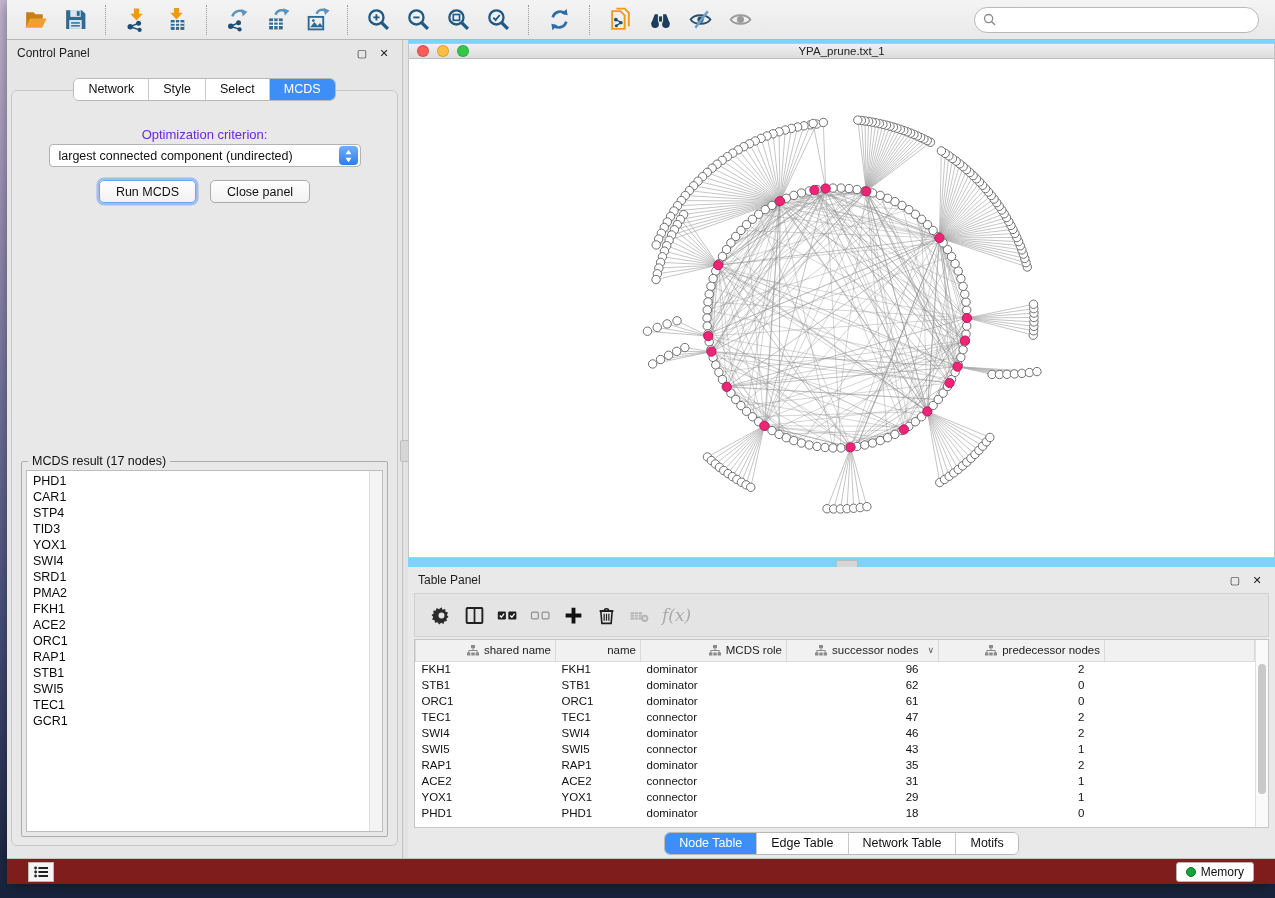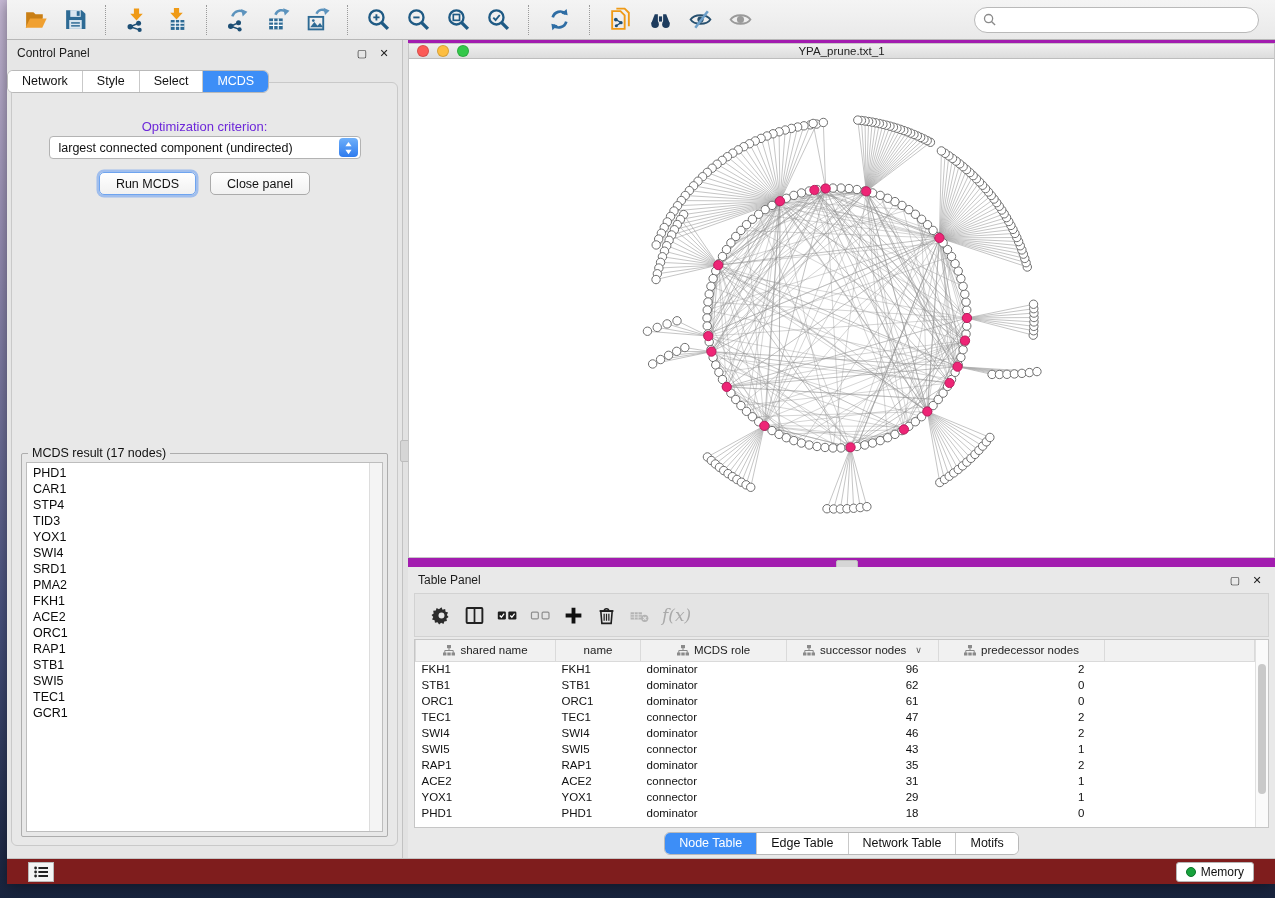--- a/index.html
+++ b/index.html
@@ -14,21 +14,21 @@
   .tb-spacer{flex:1}
   .searchbox{width:285px;height:26px;background:#fff;border:1px solid #b9b9b9;border-radius:13px;display:flex;align-items:center;padding:0 8px;margin-right:6px}
   .searchbox input{border:none;outline:none;flex:1;font-size:12px;background:transparent;margin-left:5px}
   
   .main{flex:1;display:flex;min-height:0}
   
   .cp{width:396px;flex:0 0 396px;background:#e6e6e6;display:flex;flex-direction:column;border-right:1px solid #c2c2c2}
   .panel-header{height:26px;display:flex;align-items:center;padding:0 10px;font-size:12px;color:#1c1c1c}
   .panel-header .ph-title{flex:1}
   .ph-btn{width:16px;height:16px;display:flex;align-items:center;justify-content:center;font-size:11px;color:#222;cursor:pointer;margin-left:6px}
-  .cp-tabs-row{display:flex;margin-top:4px;position:relative;z-index:2}
+  .cp-tabs-row{display:flex;justify-content:center;margin-top:12px;position:relative;z-index:2}
   .seg{display:flex;border:1px solid #b9b9b9;border-radius:6px;overflow:hidden;background:#fff}
   .seg .seg-item{padding:3px 14px;font-size:12.5px;color:#111;background:#fff;border-left:1px solid #c9c9c9;cursor:pointer;line-height:15px}
   .seg .seg-item:first-child{border-left:none}
   .seg .seg-item.active{background:#3d8ef7;color:#fff}
   .cp-box{position:relative;flex:1;margin:-11px 4px 12px 4px;border:1px solid #c9c9c9;border-radius:6px;background:#e8e8e8;padding-top:24px}
   .opt-label{text-align:center;font-size:13px;color:#6d28d9;margin-top:12px}
   .dropdown{width:312px;height:23px;margin:2px auto 0;background:#fff;border:1px solid #b3b3b3;border-radius:4px;display:flex;align-items:center;cursor:pointer}
   .dropdown .dd-text{flex:1;font-size:12.5px;color:#111;padding-left:9px;white-space:nowrap}
   .dd-stepper{width:19px;height:19px;margin-right:2px;border-radius:4px;background:linear-gradient(#6fb0fa,#2e7bee);display:flex;flex-direction:column;align-items:center;justify-content:center;color:#fff}
   .dd-stepper svg{width:9px;height:14px}
@@ -37,40 +37,40 @@
   .pbtn.focused{border-color:#6ea4ef;box-shadow:0 0 0 2.5px rgba(100,155,240,.55)}
   .mcds-fieldset{position:absolute;left:9px;right:9px;top:370px;bottom:8px;border:1px solid #adadad;border-radius:2px;background:#e8e8e8}
   .mcds-legend{position:absolute;top:-8px;left:6px;background:#e8e8e8;padding:0 4px;font-size:12.5px;color:#111}
   .mcds-list{position:absolute;left:4px;right:4px;top:8px;bottom:4px;background:#fff;border:1px solid #bdbdbd;overflow:hidden;display:flex}
   .mcds-items{flex:1;padding:2px 0 0 6px;font-size:12.5px;color:#0a0a0a;line-height:16px}
   .mcds-scroll{width:13px;background:#f4f4f4;border-left:1px solid #ddd}
   
   .vsplit{width:5px;flex:0 0 5px;background:#e2e2e2;position:relative;cursor:col-resize}
   .vsplit .grip{position:absolute;top:400px;left:-3px;width:11px;height:22px;background:#d6d6d6;border:1px solid #bdbdbd;border-radius:2px}
   
-  .right{flex:1;position:relative;background:#a21caf;min-width:0}
+  .right{flex:1;position:relative;background:#7dd3fc;min-width:0}
   .net-window{position:absolute;left:0;right:0;top:3px;height:515px;display:flex;flex-direction:column;border:1px solid #c6c6c6}
   .net-titlebar{height:19px;background:linear-gradient(#f0f0f0,#dcdcdc);border-bottom:1px solid #bdbdbd;display:flex;align-items:center;position:relative}
   .tl{width:12px;height:12px;border-radius:50%;margin-left:8px;border:1px solid rgba(0,0,0,.15);cursor:pointer}
   .net-title{position:absolute;left:0;right:0;text-align:center;font-size:11.5px;color:#222}
   .net-canvas{flex:1;background:#fff;position:relative}
   .hsplit{position:absolute;left:0;right:0;top:518px;height:9px;cursor:row-resize}
   .hsplit .grip{position:absolute;left:428px;top:2px;width:22px;height:10px;background:#d6d6d6;border:1px solid #bdbdbd;border-radius:2px}
   
   .table-panel{position:absolute;left:0;right:0;top:527px;bottom:0;background:#e9e9e9;display:flex;flex-direction:column}
   .tp-toolbar{height:44px;margin:0 6px;background:#e4e4e4;border:1px solid #d2d2d2;display:flex;align-items:center;gap:12px;padding:0 16px}
   .tp-ic{display:flex;align-items:center;cursor:pointer}
   .tp-ic svg{width:21px;height:21px}
   .fx{font-family:"DejaVu Serif",serif;font-style:italic;font-size:17px;color:#a9a9a9}
   .tbl-wrap{flex:1;margin:2px 6px 0 6px;background:#fff;border:1px solid #c6c6c6;position:relative;overflow:hidden;display:flex}
   table.nt{border-collapse:collapse;table-layout:fixed;width:100%;font-size:11.5px;color:#111}
   table.nt th{height:21px;background:#f1f1f1;border:1px solid #dadada;border-top:none;font-weight:normal;color:#222;position:relative;padding:0 4px;white-space:nowrap}
   table.nt td{height:16px;padding:0 6px;white-space:nowrap;overflow:hidden}
   table.nt td.num{text-align:right;padding-right:20px}
-  .th-flex{display:flex;align-items:center;justify-content:center;gap:5px}
+  .th-flex{display:flex;align-items:center;justify-content:flex-end;gap:5px}
   .th-icon{flex:0 0 auto;display:flex}
   .sort-chev{font-size:9px;color:#555;margin-left:4px}
   .nt-scroll{width:13px;flex:0 0 13px;background:#fafafa;border-left:1px solid #e0e0e0;position:relative}
   .nt-thumb{position:absolute;left:2px;right:2px;top:24px;height:130px;background:#c9c9c9;border-radius:6px}
   .tbl-body{flex:1;min-width:0}
   .bottom-tabs{height:30px;display:flex;justify-content:center;align-items:center}
   
   .statusbar{height:26px;flex:0 0 26px;background:#7f1d1d;border-top:1px solid #c4c4c4;display:flex;align-items:center;padding:0 21px}
   .sb-btn{width:26px;height:20px;background:#f4f4f4;border:1px solid #b9b9b9;display:flex;align-items:center;justify-content:center;cursor:pointer}
   .sb-spacer{flex:1}

